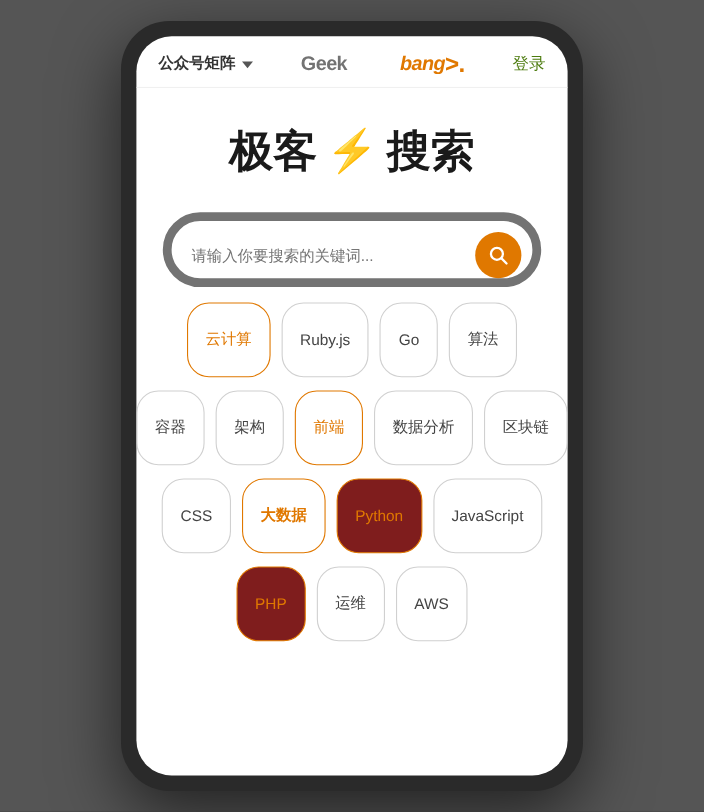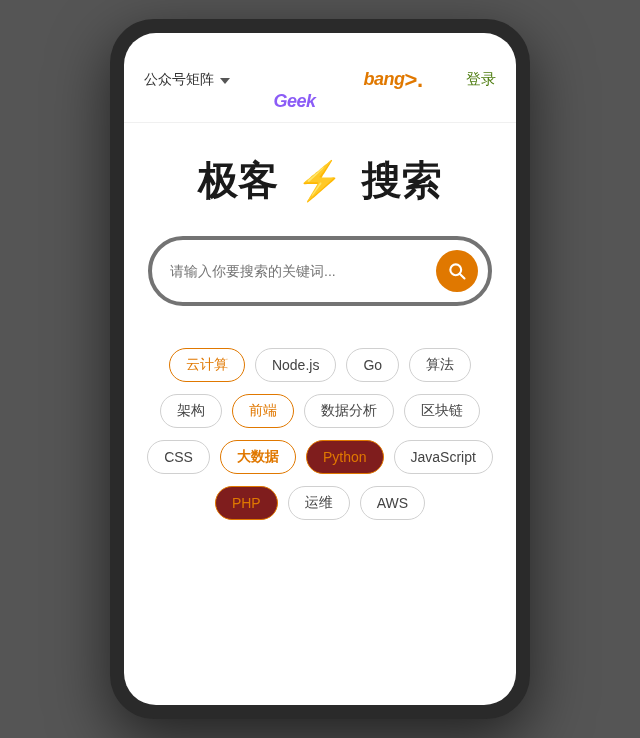--- a/index.html
+++ b/index.html
@@ -46,21 +46,21 @@
     .nav-left {
       display: flex;
       align-items: center;
       gap: 4px;
       cursor: pointer;
     }
 
     .nav-left-text {
       font-size: 14px;
       color: #333;
-      font-weight: 400;
+      font-weight: 700;
     }
 
     .chevron-down {
       width: 0;
       height: 0;
       border-left: 5px solid transparent;
       border-right: 5px solid transparent;
       border-top: 6px solid #555;
       margin-left: 2px;
       margin-top: 2px;
@@ -69,23 +69,21 @@
     .nav-logo {
       display: flex;
       align-items: center;
       font-size: 18px;
       font-weight: 700;
       color: #333;
       letter-spacing: -0.5px;
     }
 
     .logo-geek {
-      color: #8b5cf6;
-      font-style: italic;
-      margin-top: 44px;
+      color: #737373;
     }
 
     .logo-bang {
       color: #e07800;
       font-style: italic;
       margin-left: 48px;
     }
 
     .logo-dot {
       color: #e07800;
@@ -110,38 +108,38 @@
     }
 
     
     .page-title {
       font-size: 40px;
       font-weight: 700;
       color: #1a1a1a;
       margin-bottom: 28px;
       display: flex;
       align-items: center;
-      gap: 18px;
+      gap: 8px;
     }
 
     .title-lightning {
       display: inline-block;
       color: #e07800;
       font-size: 38px;
     }
 
     
     .search-bar {
       width: 100%;
       display: flex;
       align-items: center;
-      border: 4px solid #737373;
+      border: 8px solid #737373;
       border-radius: 40px;
-      padding: 10px 10px 10px 18px;
-      margin-bottom: 42px;
+      padding: 10px 10px 0 18px;
+      margin-bottom: 14px;
       gap: 8px;
     }
 
     .search-input {
       flex: 1;
       border: none;
       outline: none;
       font-size: 14px;
       color: #333;
       background: transparent;
@@ -179,21 +177,21 @@
     }
 
     .tags-row {
       display: flex;
       flex-wrap: nowrap;
       gap: 10px;
       justify-content: center;
     }
 
     .tag {
-      padding: 7px 16px;
+      padding: 24px 16px;
       border-radius: 20px;
       font-size: 14px;
       cursor: pointer;
       white-space: nowrap;
       transition: background 0.15s;
     }
 
     .tag-default {
       border: 1.5px solid #d0d0d0;
       color: #444;
@@ -257,26 +255,27 @@
             <line x1="15.5" y1="15.5" x2="21" y2="21"></line>
           </svg>
         </button>
       </div>
 
       <div class="tags-wrapper">
 
         <div class="tags-row">
 
         <button class="tag tag-orange-border">云计算</button>
-            <button class="tag tag-default">Node.js</button>
+            <button class="tag tag-default">Ruby.js</button>
             <button class="tag tag-default">Go</button>
             <button class="tag tag-default">算法</button>
           </div>
 
         <div class="tags-row">
+        <button class="tag tag-default">容器</button>
             <button class="tag tag-default">架构</button>
             <button class="tag tag-orange-border">前端</button>
             <button class="tag tag-default">数据分析</button>
             <button class="tag tag-default">区块链</button>
           </div>
 
         <div class="tags-row">
         <button class="tag tag-default">CSS</button>
             <button class="tag tag-highlighted">大数据</button>
             <button class="tag tag-orange-fill">Python</button>

